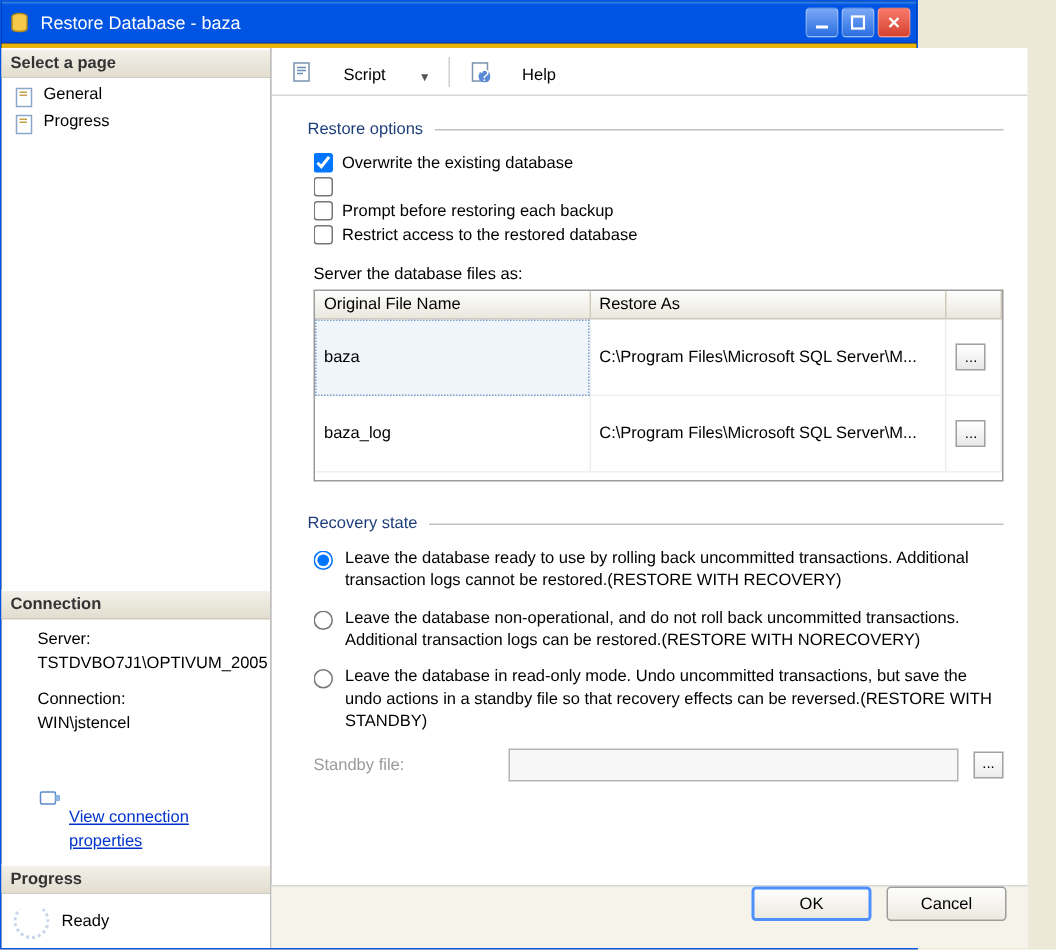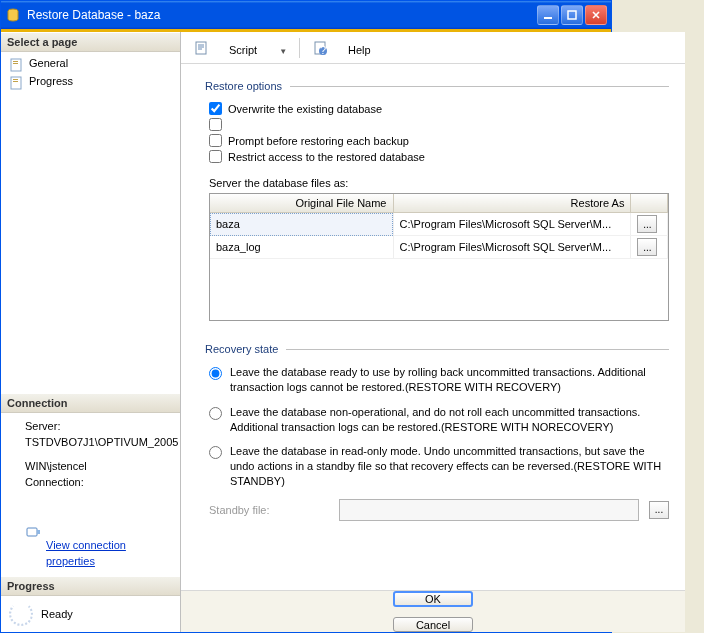--- a/index.html
+++ b/index.html
@@ -41,35 +41,35 @@
 .groupline .gl-label { color:#1e3e7b; margin-right:8px;}
 .groupline .line { flex:1; height:1px; background:#c0c0c0;}
 
 .checkrow { display:flex; align-items:flex-end; gap:6px; margin: 3px 0 3px 4px; }
 .checkrow input { width:13px; height:13px; }
 
 .subhead { margin: 14px 0 4px 4px; }
 
 .grid { border:1px solid #9c9c9c; width: 460px; height: 128px; background:#fff; margin-left:4px;}
 .grid table { width:100%; border-collapse:collapse; table-layout:fixed;}
-.grid th { background: linear-gradient(#fefefe,#e9e7dd); text-align:right; font-weight:normal; padding:3px 6px; border-right:1px solid #cfcabb; border-bottom:1px solid #cfcabb;}
-.grid td { padding:2px 6px; border-right:1px solid #eee; border-bottom:1px solid #f0f0f0; white-space:nowrap; overflow:hidden; text-overflow:ellipsis;}
+.grid th { background: linear-gradient(#fefefe,#e9e7dd); text-align:left; font-weight:normal; padding:3px 6px; border-right:1px solid #cfcabb; border-bottom:1px solid #cfcabb;}
+.grid td { padding:16px 6px; border-right:1px solid #eee; border-bottom:1px solid #f0f0f0; white-space:nowrap; overflow:hidden; text-overflow:ellipsis;}
 .grid tr.sel td:first-child { background:#f0f4fb; outline:1px dotted #7da2ce; outline-offset:-1px; }
 .dots { width:20px; height:18px; border:1px solid #a0a0a0; background:linear-gradient(#fff,#e8e8e8); font-size:10px; display:inline-flex;align-items:center;justify-content:center; cursor:pointer;}
 
 .radio-row { display:flex; gap:8px; margin: 6px 0 10px 4px; align-items:flex-start;}
 .radio-row input { margin-top:2px;}
 .radio-row .rlabel { flex:1; line-height:1.35; }
 
 .standby-row { display:flex; align-items:center; gap:10px; margin: 10px 0 0 4px; justify-content: flex-end;}
 .standby-row .sl { color:#9a9a9a; width:120px;}
 .standby-row input[type=text] { flex:1; height:22px; border:1px solid #b5b5b5; background:#f7f7f7;}
 .standby-row .dots { background:linear-gradient(#fff,#ececec);}
 
-.footer { border-top:1px solid #d8d8d8; height:42px; display:flex; align-items:center; justify-content:flex-end; gap:10px; padding: 0 14px; background:#f5f3ea;flex-direction:column;}
+.footer { border-top:1px solid #d8d8d8; height:42px; display:flex; align-items:flex-start; justify-content:flex-end; gap:10px; padding: 0 14px; background:#f5f3ea;}
 .btn { width:80px; height:23px; border:1px solid #9c9c9c; background:linear-gradient(#fefefe,#ece9e0); border-radius:3px; cursor:pointer;}
 .btn.primary { border:2px solid #4d90fe; padding:0;}
 </style>
 </head>
 <body>
 
 <div class="window">
   <div class="titlebar">
     <span class="app-icon">
       <svg width="14" height="14" viewBox="0 0 14 14">
@@ -120,22 +120,22 @@
               </svg>
             </span>
           <span>Progress</span>
         </div>
       </div>
       <div class="section-head">Connection</div>
       <div class="conn-block">
         <div>Server:</div>
         <div>TSTDVBO7J1\OPTIVUM_2005</div>
         <div style="height:8px"></div>
+        <div>Connection:</div>
         <div>WIN\jstencel</div>
-        <div>Connection:</div>
         <div class="conn-view">
           <span><svg width="16" height="16">
                 <rect x="2" y="4" width="10" height="8" rx="1" fill="#fff" stroke="#5a8ac6"></rect>
                 <rect x="12" y="6" width="3" height="4" fill="#8fb7e4"></rect>
               </svg></span>
           <span class="link">View connection properties</span>
         </div>
       </div>
       <div class="section-head">Progress</div>
       <div class="progress-block">
@@ -224,21 +224,21 @@
             <span class="gl-label">Recovery state</span>
             <span class="line"></span>
           </div>
 
         <div class="radio-row">
           <input type="radio" name="rec" checked="" style="">
           <span class="rlabel">Leave the database ready to use by rolling back uncommitted transactions. Additional transaction logs cannot be restored.(RESTORE WITH RECOVERY)</span>
         </div>
         <div class="radio-row">
           <input type="radio" name="rec" style="">
-          <span class="rlabel">Leave the database non-operational, and do not roll each uncommitted transactions. Additional transaction logs can be restored.(RESTORE WITH NORECOVERY)</span>
+          <span class="rlabel">Leave the database non-operational, and do not roll back uncommitted transactions. Additional transaction logs can be restored.(RESTORE WITH NORECOVERY)</span>
         </div>
         <div class="radio-row">
           <input type="radio" name="rec" style="">
           <span class="rlabel">Leave the database in read-only mode. Undo uncommitted transactions, but save the undo actions in a standby file so that recovery effects can be reversed.(RESTORE WITH STANDBY)</span>
         </div>
 
         <div class="standby-row">
           <span class="sl">Standby file:</span>
           <input type="text" disabled="" value="" style="">
           <span class="dots">...</span>

